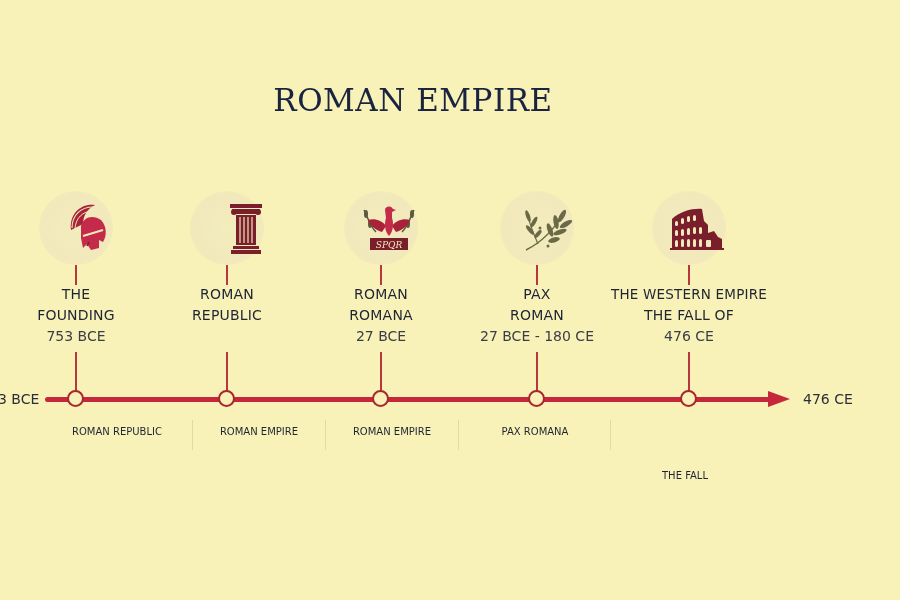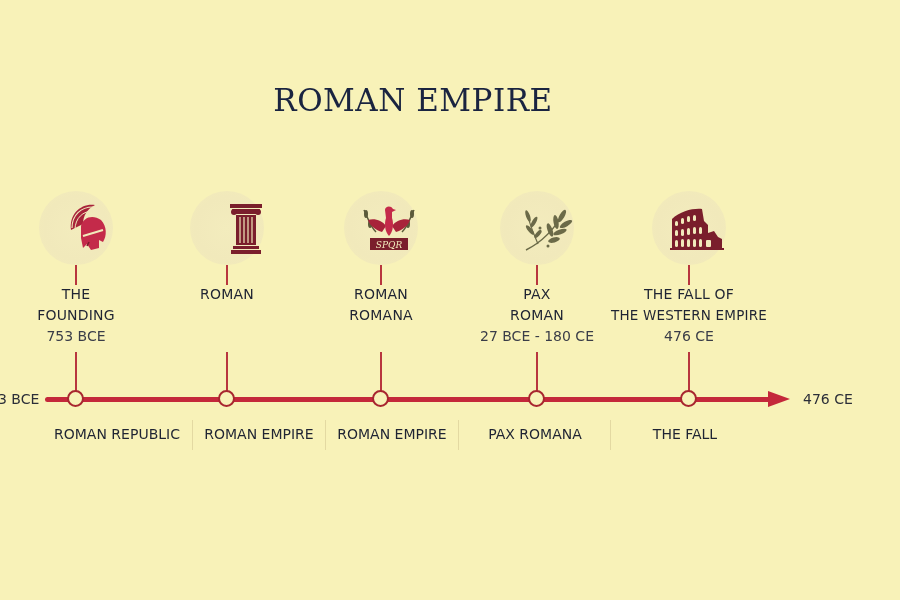--- a/index.html
+++ b/index.html
@@ -39,21 +39,21 @@
     border-left: 22px solid #c4283a;
   }
   .node {
     position: absolute; width: 13px; height: 13px; border-radius: 50%;
     background: #f8f2b8; border: 2.5px solid #a8262f;
   }
   .edge-label {
     position: absolute; top: 391px; font-size: 14px; color: #2b2e38;
   }
   .era {
-    position: absolute; top: 426px; font-size: 14px; color: #1f2433;
+    position: absolute; top: 426px; font-size: 10px; color: #1f2433;
     text-align: center;
   }
   .divider { position: absolute; top: 420px; width: 1px; height: 30px; background: #e3d9a2; }
   svg { display: block; }
 </style>
 </head>
 <body>
 
 <div class="title">ROMAN EMPIRE</div>
 
@@ -86,20 +86,21 @@
     <line x1="16" y1="17" x2="16" y2="43" stroke="#f1e9bb" stroke-width="1.2"></line>
     <line x1="20" y1="17" x2="20" y2="43" stroke="#f1e9bb" stroke-width="1.2"></line>
     <line x1="24" y1="17" x2="24" y2="43" stroke="#f1e9bb" stroke-width="1.2"></line>
     <rect x="5" y="46" width="26" height="3" fill="#7a1e2c"></rect>
     <rect x="3" y="50" width="30" height="4" fill="#7a1e2c"></rect>
   </svg>
 </div>
 <div class="vline" style="left:226px; top:265px; height:20px;"></div>
 <div class="event-label" style="left:137px; top:284px;">
   <div class="name">ROMAN</div>
+  <div class="name">REPUBLIC</div>
 </div>
 <div class="vline" style="left:226px; top:352px; height:40px;"></div>
 
 <div class="icon-circle" style="left:344px; top:191px;">
   <svg width="58" height="56" viewBox="0 0 58 56">
     <path d="M4 10 C8 18 10 26 16 32" stroke="#5b5a3a" stroke-width="1.5" fill="none"></path>
     <path d="M54 10 C50 18 48 26 42 32" stroke="#5b5a3a" stroke-width="1.5" fill="none"></path>
     <ellipse cx="6" cy="14" rx="2" ry="4" fill="#5b5a3a"></ellipse>
     <ellipse cx="52" cy="14" rx="2" ry="4" fill="#5b5a3a"></ellipse>
     <ellipse cx="10" cy="24" rx="2" ry="4" fill="#5b5a3a"></ellipse>
@@ -108,20 +109,21 @@
     <path d="M50 20 C44 18 36 20 32 26 L36 32 C42 30 48 26 50 20 Z" fill="#a8233a"></path>
     <path d="M25 10 C25 6 31 5 33 9 L36 10 L32 12 L32 18 C34 24 33 32 29 36 C25 32 24 24 26 18 Z" fill="#c42a4a"></path>
     <rect x="10" y="38" width="38" height="12" fill="#7a1e2c"></rect>
     <text x="29" y="47.5" text-anchor="middle" font-family="DejaVu Serif, serif" font-size="9" fill="#f1e9bb">SPQR</text>
   </svg>
 </div>
 <div class="vline" style="left:380px; top:265px; height:20px;"></div>
 <div class="event-label" style="left:291px; top:284px;">
   <div class="name">ROMAN</div>
   <div class="name">ROMANA</div>
+  <div class="date">27 BCE</div>
 </div>
 <div class="vline" style="left:380px; top:352px; height:40px;"></div>
 
 <div class="icon-circle" style="left:500px; top:191px;">
   <svg width="56" height="56" viewBox="0 0 56 56">
     <path d="M8 50 C20 44 34 34 46 12" stroke="#6b6a48" stroke-width="1.5" fill="none"></path>
     <path d="M20 44 C16 34 12 26 10 16" stroke="#6b6a48" stroke-width="1.2" fill="none"></path>
     <ellipse cx="44" cy="16" rx="2.5" ry="7" transform="rotate(30 44 16)" fill="#6b6a48"></ellipse>
     <ellipse cx="48" cy="24" rx="2.5" ry="7" transform="rotate(60 48 24)" fill="#6b6a48"></ellipse>
     <ellipse cx="38" cy="22" rx="2.5" ry="7" transform="rotate(-10 38 22)" fill="#6b6a48"></ellipse>
@@ -162,22 +164,22 @@
       <rect x="19" y="36" width="3" height="8" rx="1.5"></rect>
       <rect x="25" y="36" width="3" height="8" rx="1.5"></rect>
       <rect x="31" y="36" width="3" height="8" rx="1.5"></rect>
       <rect x="38" y="37" width="5" height="7" rx="1"></rect>
     </g>
     <rect x="2" y="45" width="54" height="2" fill="#7a1e2c"></rect>
   </svg>
 </div>
 <div class="vline" style="left:688px; top:265px; height:20px;"></div>
 <div class="event-label" style="left:599px; top:284px;">
+  <div class="name" style="font-size:13.5px;">THE WESTERN EMPIRE</div>
   <div class="name">THE FALL OF</div>
-  <div class="name" style="font-size:13.5px;">THE WESTERN EMPIRE</div>
   <div class="date">476 CE</div>
 </div>
 <div class="vline" style="left:688px; top:352px; height:40px;"></div>
 
 <div class="edge-label" style="left:-2px;">3 BCE</div>
 <div class="timeline"></div>
 <div class="arrow"></div>
 <div class="edge-label" style="left:803px;">476 CE</div>
 
 <div class="node" style="left:67px; top:390px;"></div>
@@ -187,13 +189,13 @@
 <div class="node" style="left:680px; top:390px;"></div>
 
 <div class="era" style="left:50px; width:134px;">ROMAN REPUBLIC</div>
 <div class="divider" style="left:192px;"></div>
 <div class="era" style="left:196px; width:126px;">ROMAN EMPIRE</div>
 <div class="divider" style="left:325px;"></div>
 <div class="era" style="left:329px; width:126px;">ROMAN EMPIRE</div>
 <div class="divider" style="left:458px;"></div>
 <div class="era" style="left:462px; width:146px;">PAX ROMANA</div>
 <div class="divider" style="left:610px;"></div>
-<div class="era" style="left:614px; width:142px;">THE FALL</div>
+<div class="era" style="left:614px; width:142px;margin-top:44px;">THE FALL</div>
 
 </body></html>

